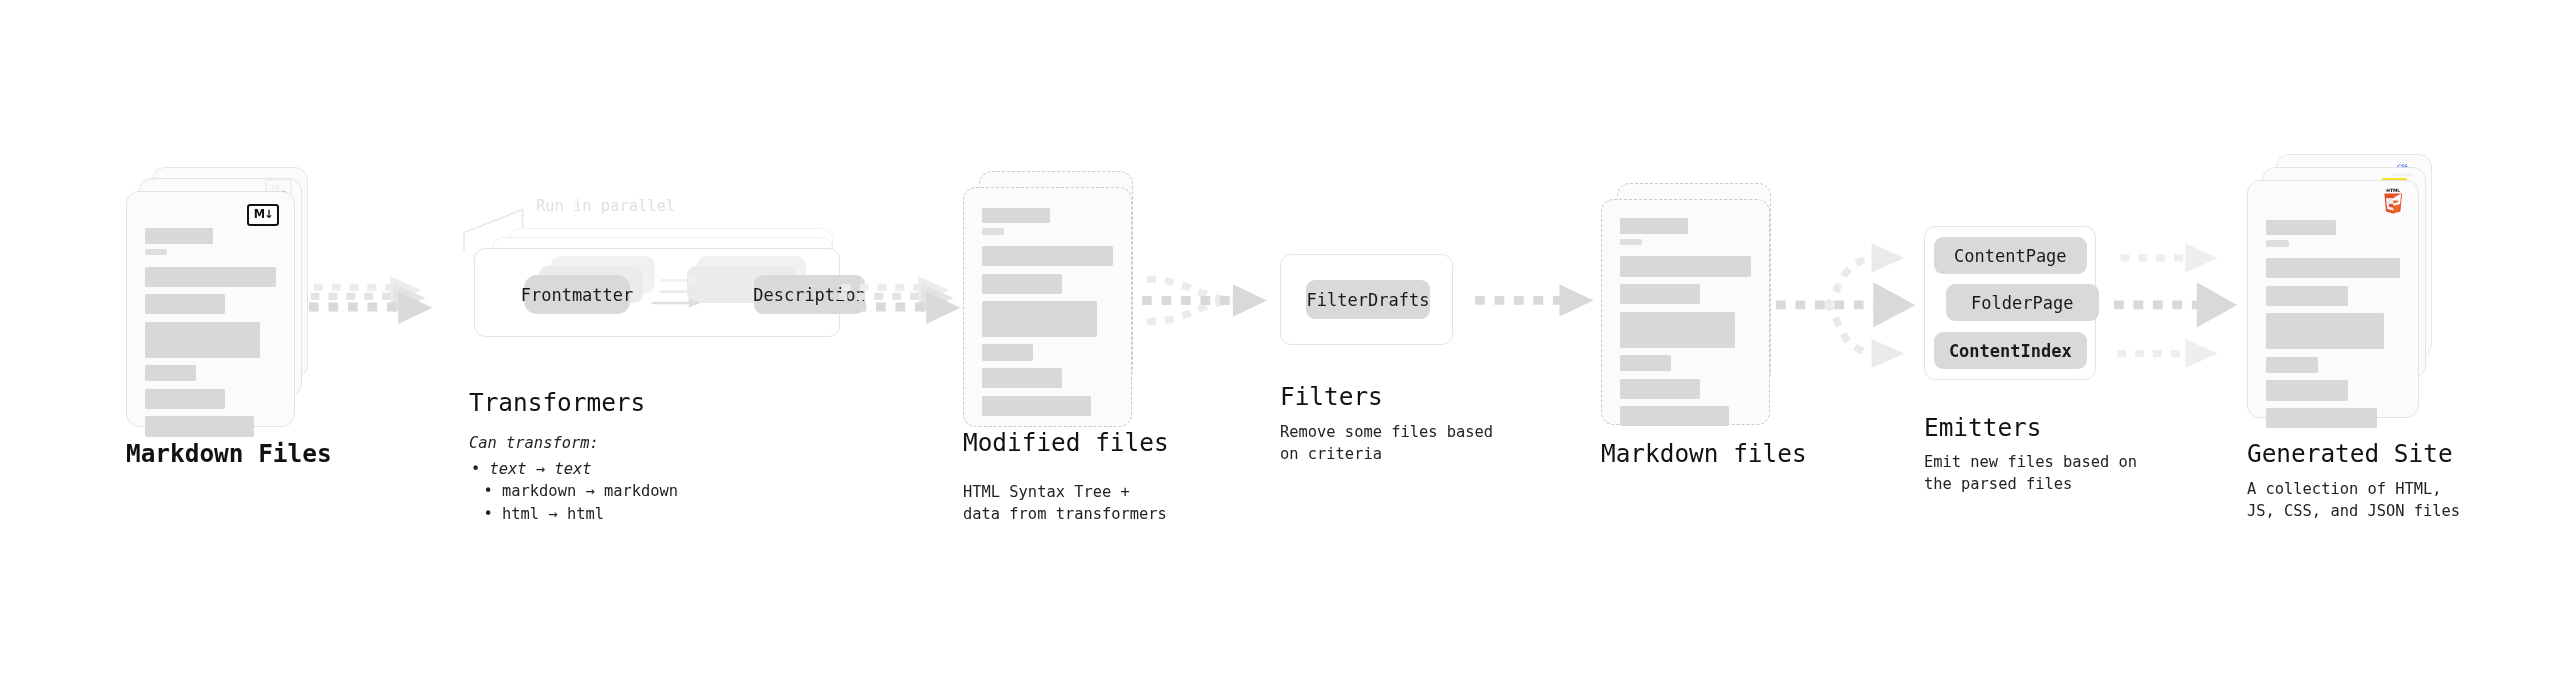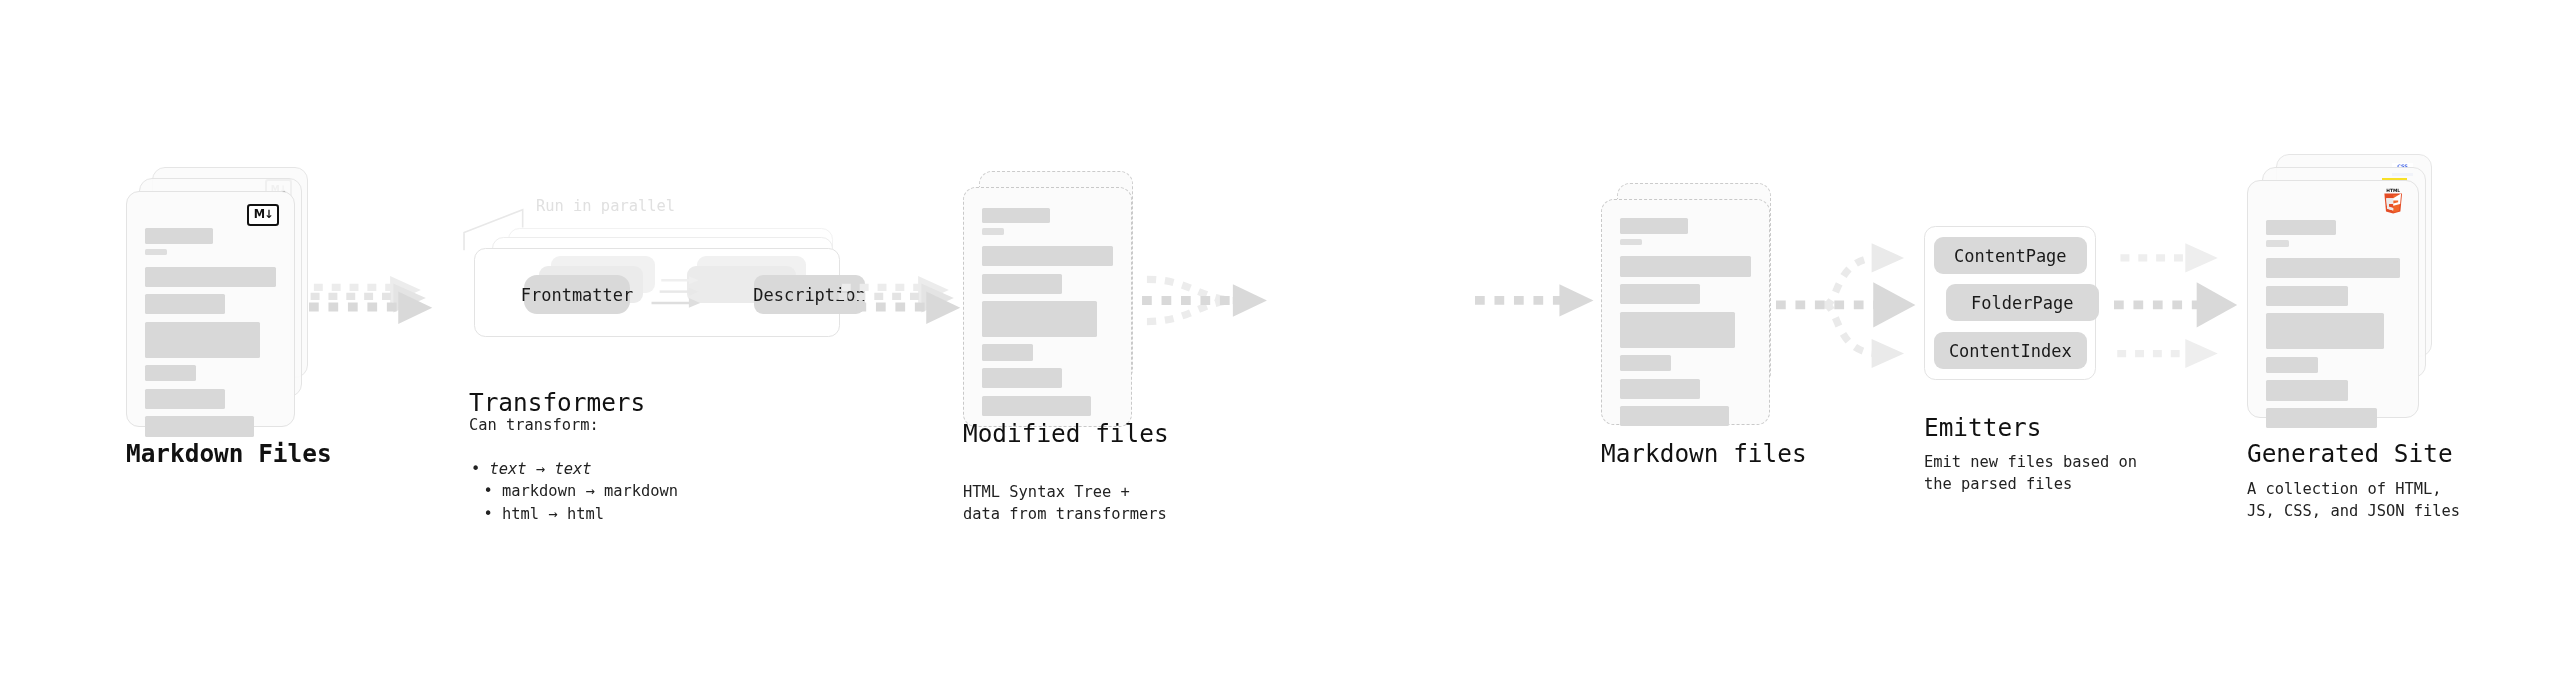--- a/index.html
+++ b/index.html
@@ -238,21 +238,21 @@
     </svg>
 
     <div class="pill" style="left:73px; top:275px; width:106px; height:39px;border-radius:13px;">
       <span>Frontmatter</span>
     </div>
     <div class="pill" style="left:303px; top:275px; width:111px; height:39px;">
       <span>Description</span>
     </div>
 
     <div class="ttl" style="left:18px; top:388px;">Transformers</div>
-    <div class="sub" style="left:18px; top:414px;">Can transform:</div>
+    <div class="sub" style="left:18px; top:432px;font-style:italic;">Can transform:</div>
     <div class="sub" style="left:20px; top:458px;font-style:italic;">• text → text</div>
     <div class="sub" style="left:32.5px; top:480px;">• markdown → markdown</div>
     <div class="sub" style="left:32.5px; top:503px;">• html → html</div>
   </div>
 
   <svg class="arrow-layer" style="left:837px; top:276px;" width="146" height="57" viewBox="0 0 180 70">
     <g stroke="#ececec" stroke-width="9" stroke-dasharray="11 11" fill="none">
       <line x1="6" y1="14" x2="108" y2="14"></line>
     </g>
     <polygon points="100,0 138,17 100,34" fill="#ececec"></polygon>
@@ -277,36 +277,46 @@
           <div class="sk r1"></div>
           <div class="sk r2"></div>
           <div class="sk r3"></div>
           <div class="sk r4"></div>
           <div class="sk r5"></div>
           <div class="sk r6"></div>
         </div>
       </div>
     </div>
 
-    <div class="ttl" style="left:0px; top:419px;text-align:right;">Modified files</div>
+    <div class="ttl" style="left:0px; top:428px;text-align:right;">Modified files</div>
     <div class="sub" style="left:0px; top:481px;">HTML Syntax Tree +
 data from transformers</div>
   </div>
 
   <svg class="arrow-layer" style="left:1142px; top:268px;" width="138" height="73" viewBox="0 0 170 90">
     <g fill="none" stroke="#ececec" stroke-width="9" stroke-dasharray="11 11">
       <path d="M6 14 C 60 14, 72 40, 118 40"></path>
       <path d="M6 66 C 60 66, 72 40, 118 40"></path>
     </g>
     <g fill="none" stroke="#d9d9d9" stroke-width="11" stroke-dasharray="12 12">
       <line x1="0" y1="40" x2="120" y2="40"></line>
     </g>
     <polygon points="112,20 154,40 112,60" fill="#d9d9d9"></polygon>
   </svg>
 
+  <div class="stage" style="left:1280px; top:0; width:260px; height:681px;">
+    <div class="gbox" style="left:0; top:254px; width:173px; height:91px;"></div>
+    <div class="pill" style="left:26px; top:280px; width:124px; height:39px;">
+      <span>FilterDrafts</span>
+    </div>
+
+    <div class="ttl" style="left:0px; top:382px;">Filters</div>
+    <div class="sub" style="left:0px; top:421px;">Remove some files based
+on criteria</div>
+  </div>
 
   <svg class="arrow-layer" style="left:1475px; top:288px;" width="138" height="41" viewBox="0 0 170 50">
     <g stroke="#d9d9d9" stroke-width="11" stroke-dasharray="12 12" fill="none">
       <line x1="0" y1="15" x2="112" y2="15"></line>
     </g>
     <polygon points="104,-5 146,15 104,35" fill="#d9d9d9"></polygon>
   </svg>
 
   <div class="stage" style="left:1601px; top:0; width:244px; height:681px;">
 
@@ -344,21 +354,21 @@
 
   <div class="stage" style="left:1924px; top:0; width:276px; height:681px;">
     <div class="gbox" style="left:0; top:226px; width:172px; height:154px;"></div>
 
     <div class="pill" style="left:9.8px; top:237px; width:153px; height:37px;">
       <span>ContentPage</span>
     </div>
     <div class="pill" style="left:9.8px; top:284px; width:153px; height:37px;margin-left:12px;">
       <span>FolderPage</span>
     </div>
-    <div class="pill" style="left:9.8px; top:332px; width:153px; height:37px;">
+    <div class="pill" style="left:9.8px; top:332px; width:153px; height:37px;font-weight:bold;">
       <span>ContentIndex</span>
     </div>
 
     <div class="ttl" style="left:0px; top:413px;">Emitters</div>
     <div class="sub" style="left:0px; top:451px;">Emit new files based on
 the parsed files</div>
   </div>
 
   <svg class="arrow-layer" style="left:2114px; top:240px;" width="154" height="146" viewBox="0 0 190 180">
     <g stroke="#eeeeee" stroke-width="9" stroke-dasharray="11 11" fill="none">

